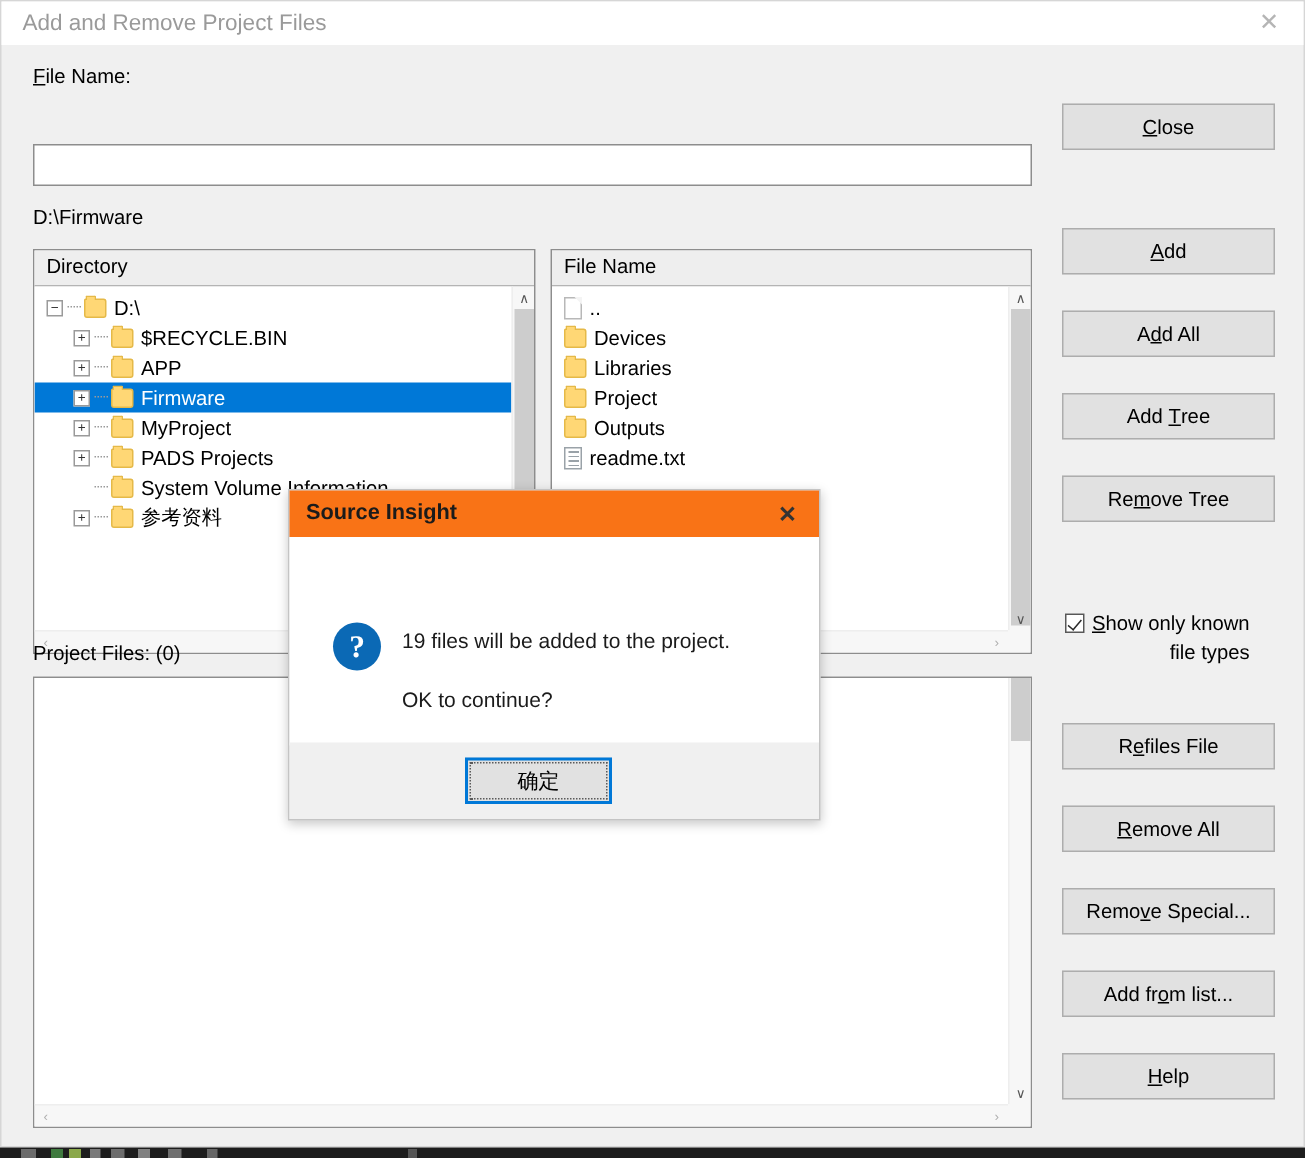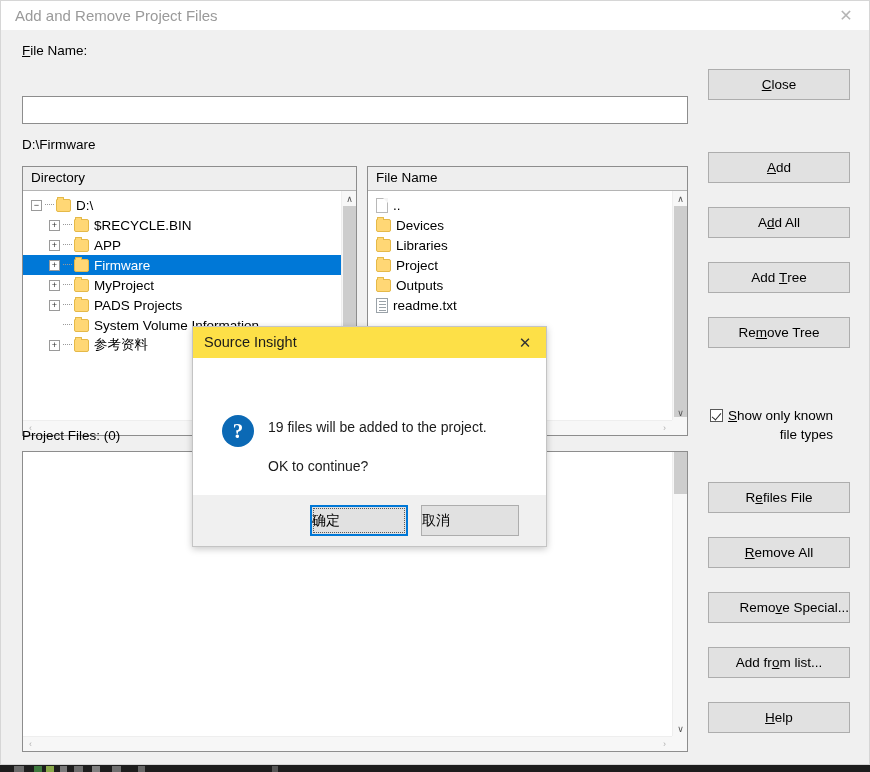--- a/index.html
+++ b/index.html
@@ -304,21 +304,22 @@
     width: 355px; height: 221px;
     background: #f0f0f0;
     border: 1px solid #c4c4c4;
     box-shadow: 0 2px 7px rgba(0,0,0,0.22);
     box-sizing: border-box;
     z-index: 50;
   }
   #modal .m-title-bar {
     position: absolute;
     left: 0; top: 0; right: 0; height: 31px;
-    background: #fde047;
+    background: #f97316;
+    font-weight: bold;
   }
   #modal .m-title {
     position: absolute;
     left: 11px; top: 7px;
     font-size: 14.5px;
     color: #1b1b1b;
     white-space: nowrap;
   }
   #modal .m-close {
     position: absolute;
@@ -372,21 +373,21 @@
     height: 31px;
     width: 98px;
     background: #e1e1e1;
     border: 1px solid #adadad;
     box-sizing: border-box;
     font-family: "Liberation Sans", sans-serif;
     font-size: 14px;
     color: #000;
     display: flex;
     align-items: center;
-    justify-content: flex-start;
+    justify-content: center;
   }
   .m-btn.ok {
     left: 117px;
     border: 2px solid #0078d7;
   }
   .m-btn.ok .focus-rect {
     position: absolute;
     left: 1px; top: 1px; right: 1px; bottom: 1px;
     border: 1px dotted #5a5a5a;
     pointer-events: none;
@@ -606,21 +607,21 @@
 
     <div class="btn" style="left:706px; top:452px; width:142px; height:31px;">
       <span>R</span>
         <span class="u">e</span>
         <span>files File</span>
     </div>
     <div class="btn" style="left:706px; top:507px; width:142px; height:31px;">
       <span class="u">R</span>
         <span>emove All</span>
     </div>
-    <div class="btn" style="left:706px; top:562px; width:142px; height:31px;justify-content:flex-end;">
+    <div class="btn" style="left:706px; top:562px; width:142px; height:31px;">
       <span>Remo</span>
         <span class="u">v</span>
         <span>e Special...</span>
     </div>
     <div class="btn" style="left:706px; top:617px; width:142px; height:31px;">
       <span>Add fr</span>
         <span class="u">o</span>
         <span>m list...</span>
     </div>
     <div class="btn" style="left:706px; top:672px; width:142px; height:31px;">
@@ -639,21 +640,20 @@
   <div class="m-body">
     <div class="q-icon">?</div>
     <div class="msg1">19 files will be added to the project.</div>
     <div class="msg2">OK to continue?</div>
   </div>
   <div class="m-footer">
     <div class="m-btn ok">
       <span>确定</span>
       <span class="focus-rect"></span>
     </div>
-    <div class="m-btn cancel">取消</div>
   </div>
 </div>
 
 <div id="desktop-strip">
   <div class="tile" style="left:14px;  width:10px; background:#6b6b6b;"></div>
   <div class="tile" style="left:34px;  width:8px;  background:#3f7a3f;"></div>
   <div class="tile" style="left:46px;  width:8px;  background:#8aa84a;"></div>
   <div class="tile" style="left:60px;  width:7px;  background:#7a7a7a;"></div>
   <div class="tile" style="left:74px;  width:9px;  background:#6d6d6d;"></div>
   <div class="tile" style="left:92px;  width:8px;  background:#808080;"></div>

